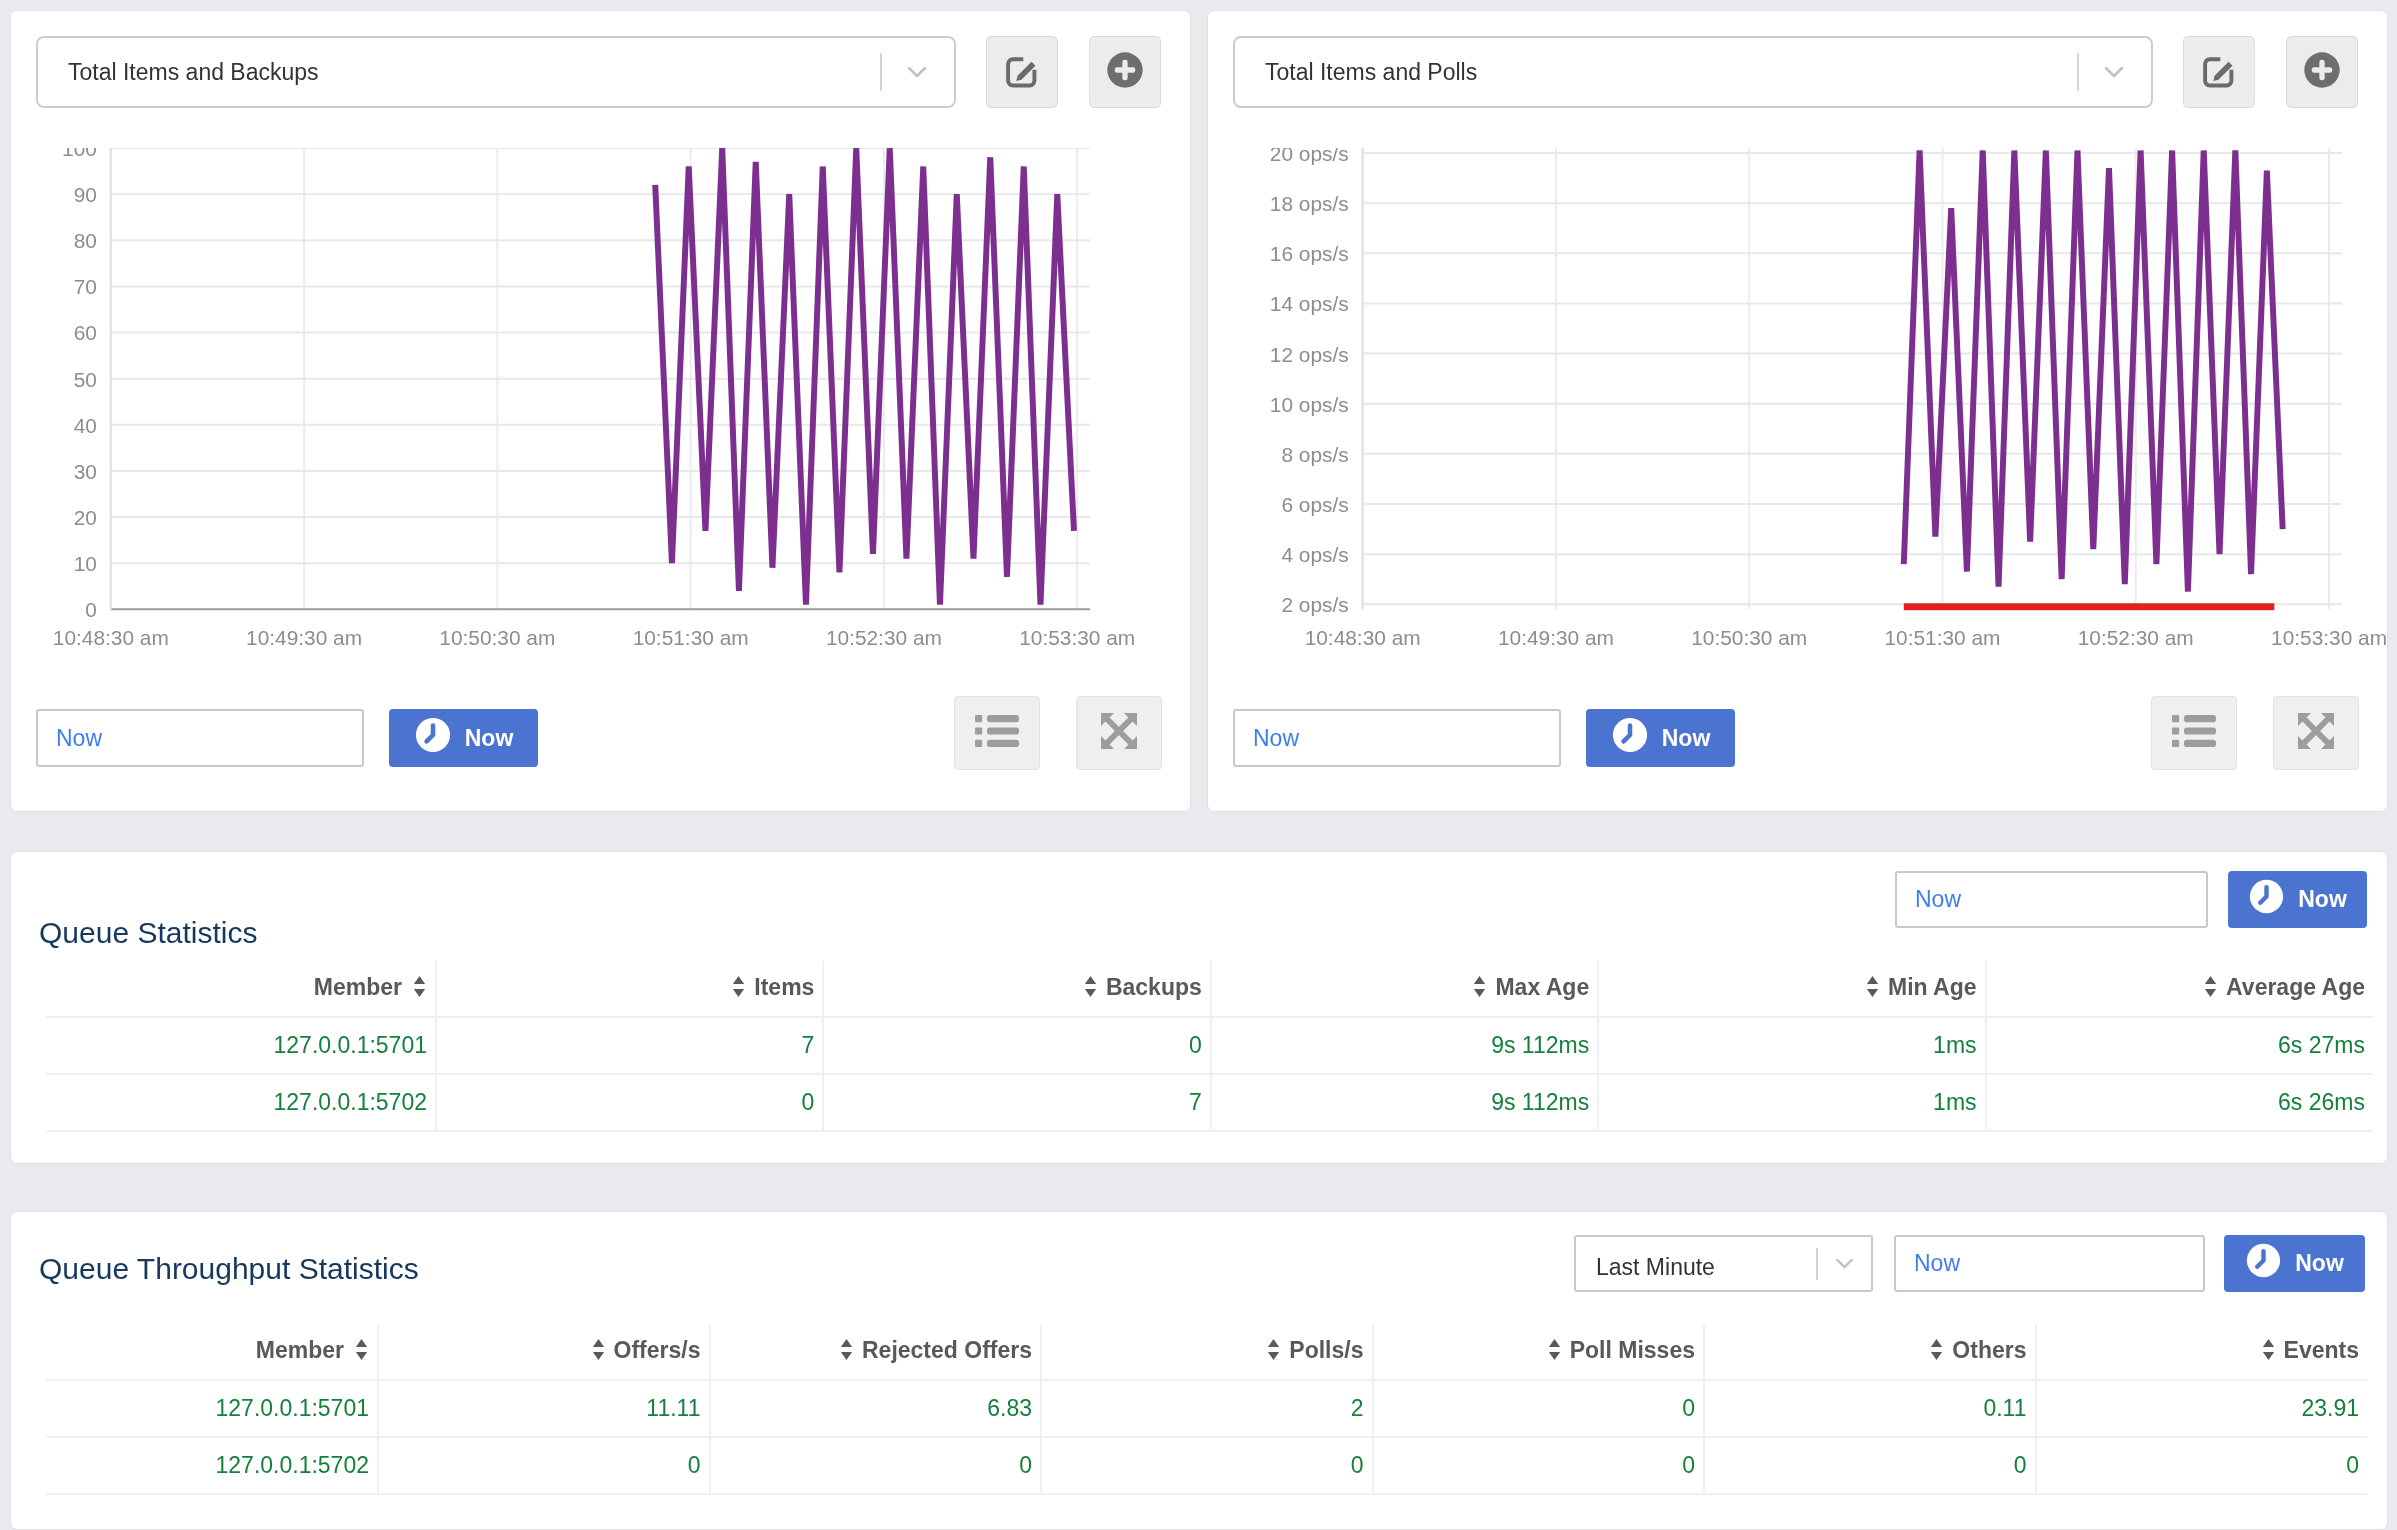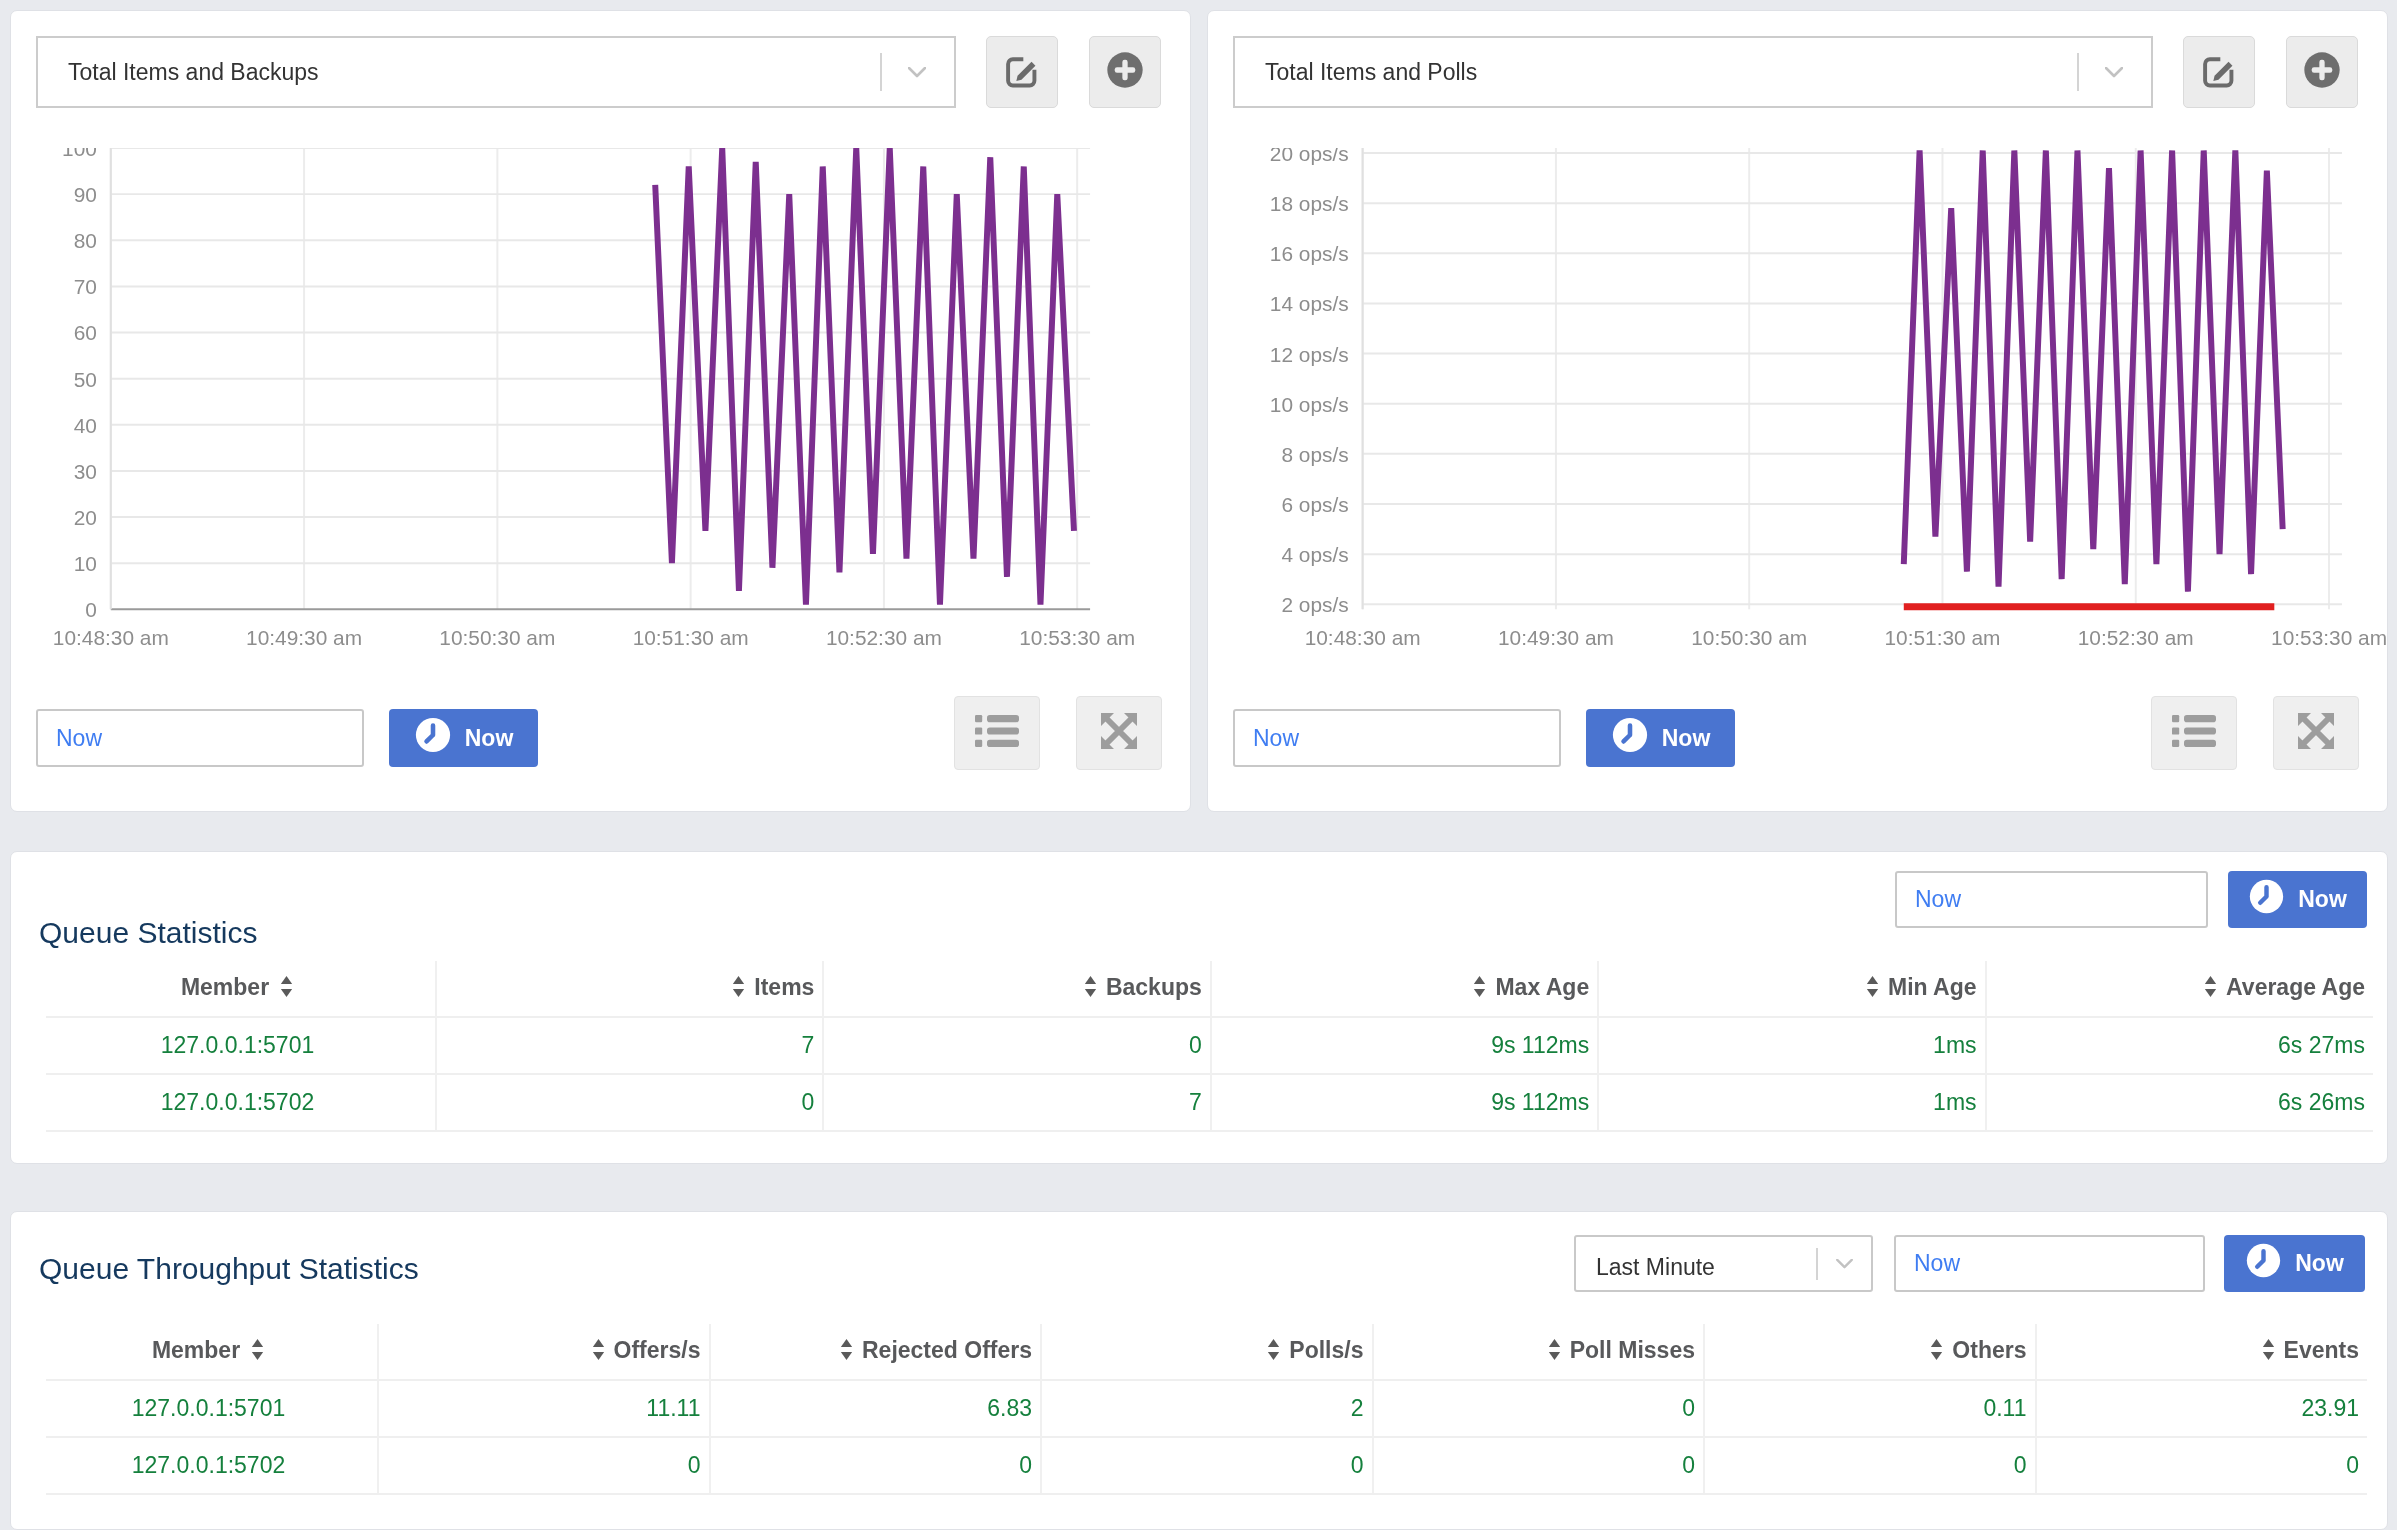--- a/index.html
+++ b/index.html
@@ -17,21 +17,21 @@
     border-radius:7px;
   }
   #panel-items  { left:10px;  top:10px;  width:1181px; height:802px; }
   #panel-offers { left:1207px; top:10px; width:1181px; height:802px; }
   #panel-qs     { left:10px; top:851px;  width:2378px; height:313px; }
   #panel-qts    { left:10px; top:1211px; width:2378px; height:319px; overflow:hidden; }
 
   
   .metric-select {
     position:absolute; left:25px; top:25px; width:920px; height:72px;
-    border:2px solid #cccccc; border-radius:0; background:#fff;
+    border:2px solid #cccccc; border-radius:8px; background:#fff;
     display:flex; align-items:center; cursor:pointer;
   }
   .metric-select .sel-label { font-size:23px; color:#333; padding-left:30px; flex:1; }
   .sel-divider { width:2px; height:38px; background:#d4d4d4; margin-right:26px; }
   .sel-chevron { margin-right:28px; display:flex; align-items:center; }
   .icon-btn {
     position:absolute; top:25px; width:72px; height:72px;
     background:#ececec; border:1px solid #dadada; border-radius:5px;
     display:flex; align-items:center; justify-content:center; cursor:pointer;
   }
@@ -95,21 +95,21 @@
     font-size:23px; white-space:nowrap; overflow:hidden;
   }
   table.stats th {
     color:#58595b; font-weight:bold; height:56px; text-align:right; padding-right:8px;
   }
   table.stats td {
     color:#15803d; height:57px; text-align:right; padding-right:8px;
     border-top:2px solid #efefef;
   }
   table.stats tr:last-child td { border-bottom:2px solid #efefef; }
-  table.stats th.first, table.stats td.first { text-align:center; padding-left:2px; }
+  table.stats th.first, table.stats td.first { text-align:right; padding-left:2px; }
   table.stats th:not(.first), table.stats td:not(.first) { border-left:2px solid #f0f0f0; }
   #panel-qs  table.stats col.c0 { width:390px; }
   #panel-qts table.stats col.c0 { width:332px; }
   .sort-icon { display:inline-block; vertical-align:-3px; }
   th.first .sort-icon { margin-left:10px; }
   th:not(.first) .sort-icon { margin-right:8px; }
 </style>
 </head>
 <body>
 

